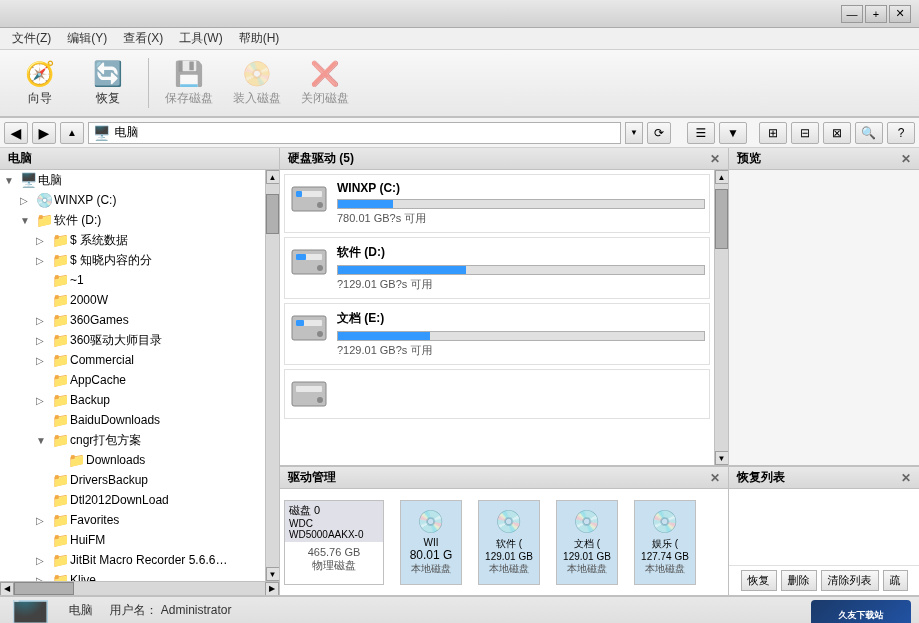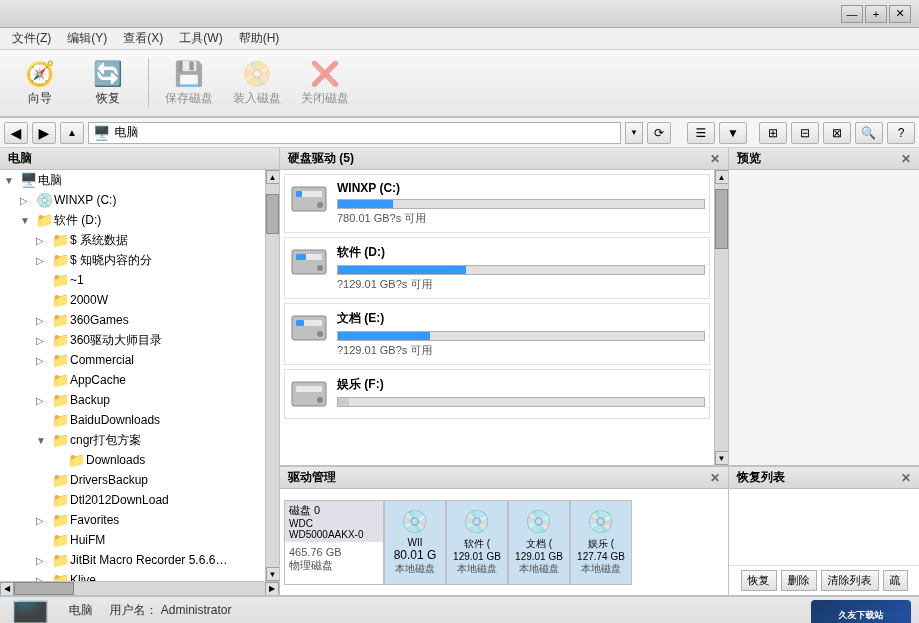--- a/index.html
+++ b/index.html
@@ -249,40 +249,41 @@
       flex-direction: column;
       border-right: 1px solid #c0c0c0;
       background: white;
       overflow: hidden;
     }
     .disk-manager-content {
       flex: 1;
       display: flex;
       align-items: center;
       padding: 4px;
-      gap: 0;
+      gap: 16px;
       overflow: hidden;
     }
     .disk-physical {
       display: flex;
       flex-direction: column;
       width: 100px;
       border: 1px solid #c0c0c0;
       background: white;
       height: 85px;
     }
     .disk-phys-header {
       background: #e0e0e8;
       padding: 2px 4px;
       font-size: 11px;
     }
     .disk-phys-info {
       padding: 4px;
       font-size: 11px;
       color: #555;
+      text-align: center;
     }
     .disk-partition {
       display: flex;
       flex-direction: column;
       align-items: center;
       justify-content: center;
       border: 1px solid #c0c0c0;
       height: 85px;
       width: 62px;
       background: #e8f0f8;
@@ -696,27 +697,20 @@
             </div>
 
             <div class="drive-item">
               <div class="drive-img">
                 <svg width="38" height="32" viewBox="0 0 38 32">
                   <rect x="2" y="4" width="34" height="24" rx="2" fill="#c0c0c0" stroke="#888" stroke-width="1"></rect>
                   <rect x="6" y="8" width="26" height="6" rx="1" fill="#e8e8e8"></rect>
                   <circle cx="30" cy="22" r="3" fill="#888"></circle>
                 </svg>
               </div>
-              <div class="drive-info">
-                <div class="drive-name">娱乐 (F:)</div>
-                <div class="drive-bar-bg">
-                  <div class="drive-bar-fill" style="width:3%;background:#cccccc;"></div>
-                </div>
-                <div class="drive-size"></div>
-              </div>
             </div>
 
           </div>
 
           <div class="drives-scroll">
             <div class="scroll-arrow">▲</div>
             <div class="scroll-thumb-area">
               <div class="scroll-thumb" style="top:5px;height:60px;"></div>
             </div>
             <div class="scroll-arrow">▼</div>

